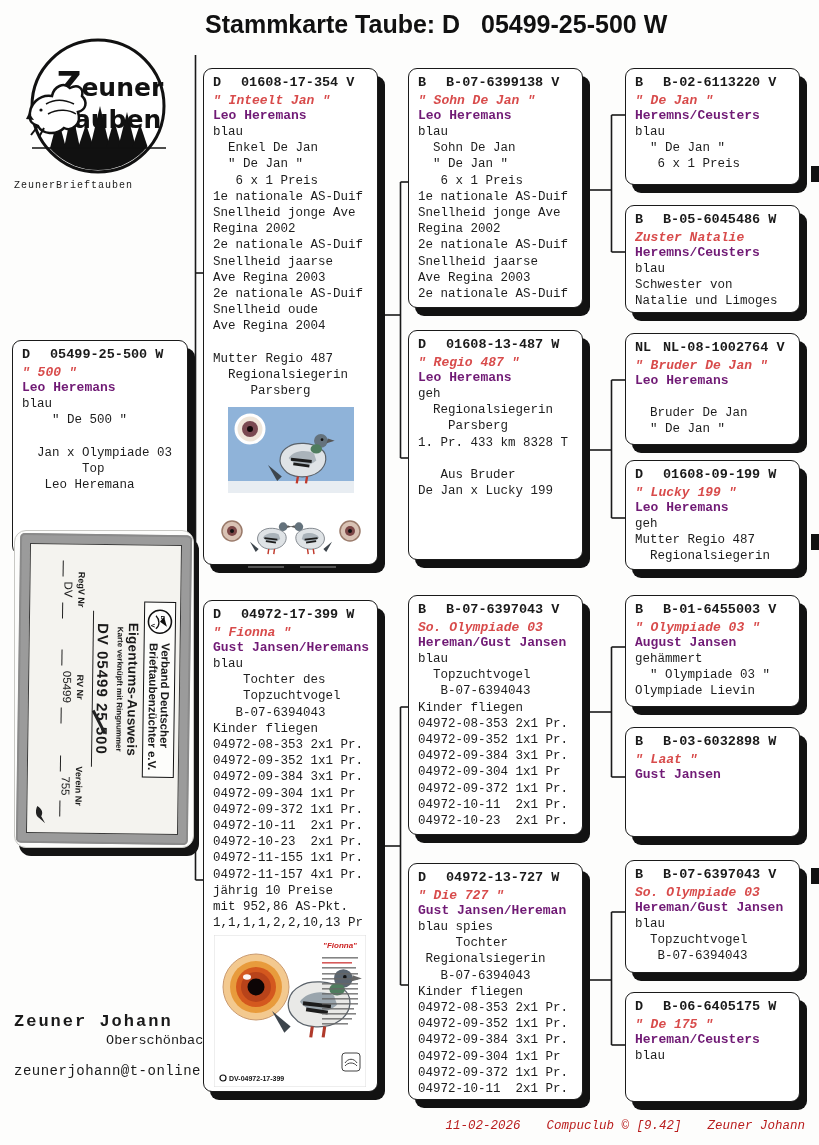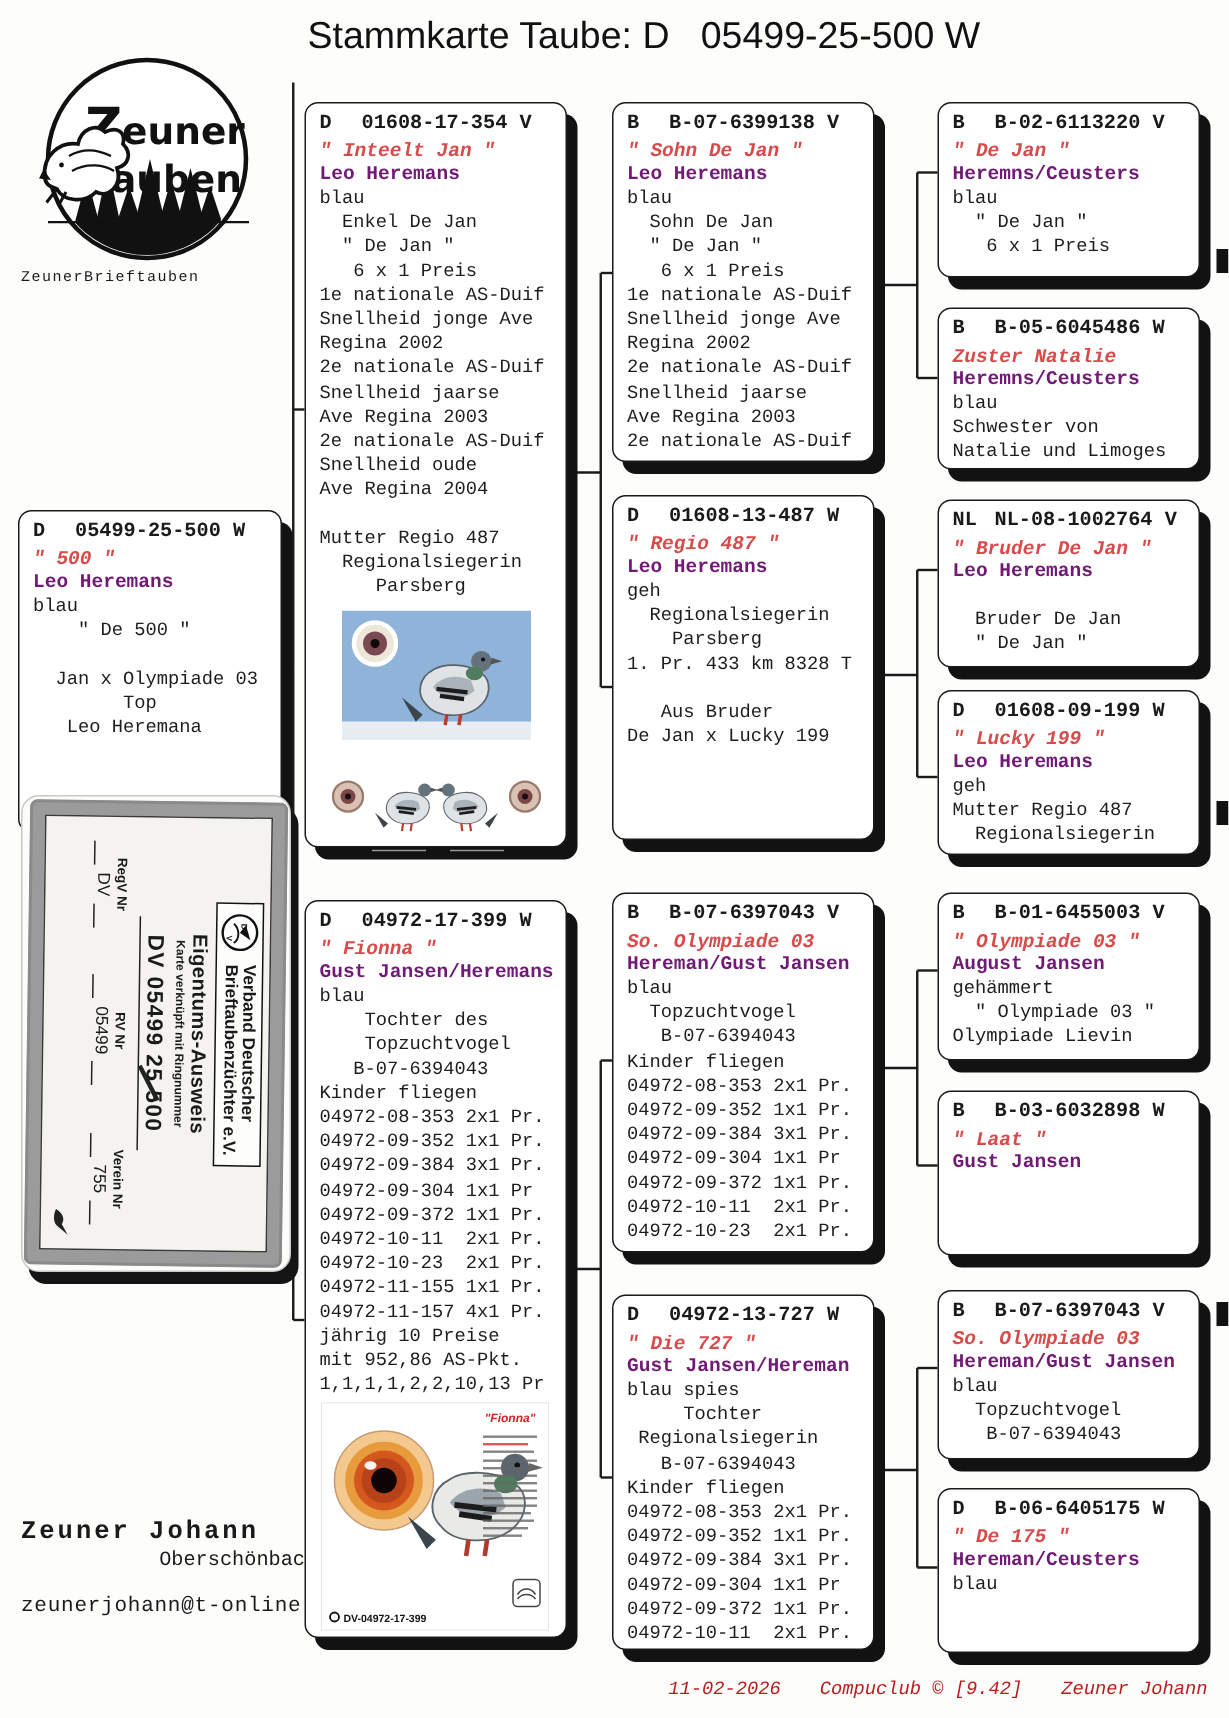--- a/index.html
+++ b/index.html
@@ -2,21 +2,21 @@
 <html><head>
 <meta charset="utf-8">
 <style>
   html,body{margin:0;padding:0;}
   body{
     width:819px;height:1145px;position:relative;background:#fdfdfc;
     font-family:"Liberation Mono",monospace;overflow:hidden;color:#1a1a1a;
   }
   .page-title{
     position:absolute;left:205px;top:10px;font-family:"Liberation Sans",sans-serif;
-    font-size:25px;font-weight:400;white-space:pre;color:#111;
+    font-size:25px;font-weight:700;white-space:pre;color:#111;
   }
   
   .logo-wrap{position:absolute;left:26px;top:34px;width:144px;height:146px;}
   .logo-caption{position:absolute;left:14px;top:180px;font-size:10px;letter-spacing:1px;}
   
   .pbox{
     position:absolute;background:#fff;border:1.6px solid #1a1a1a;border-radius:9px;
     box-shadow:7px 8px 0 0 #121212;padding:6px 6px 4px 9px;box-sizing:border-box;z-index:1;
   }
   .bhead{display:flex;font-weight:bold;font-size:13.5px;white-space:pre;}

